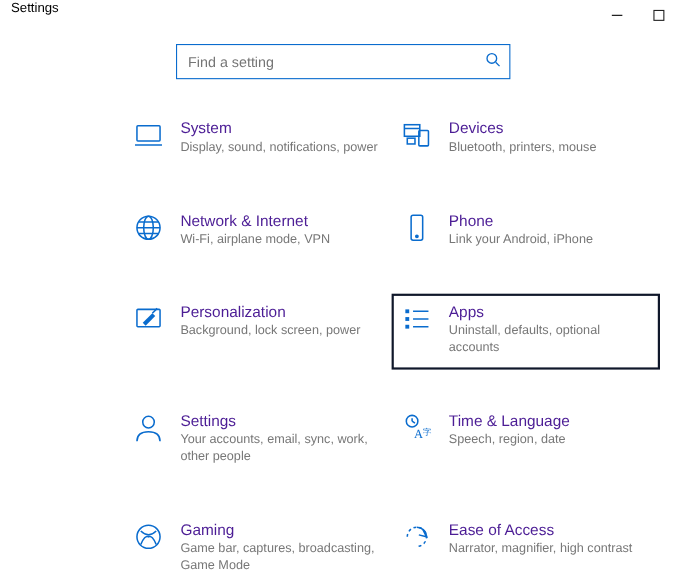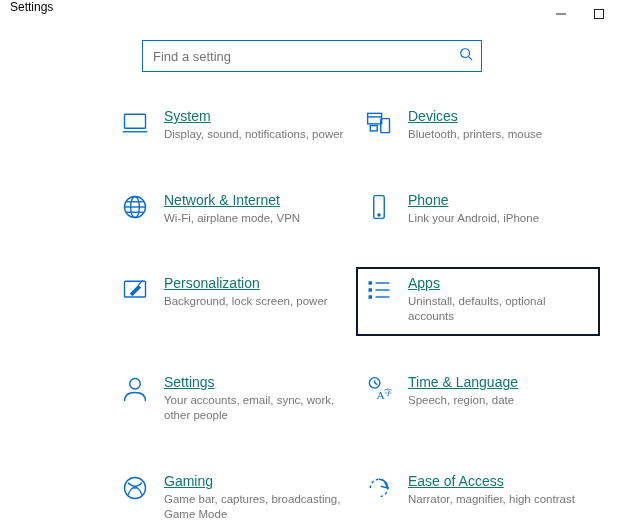--- a/index.html
+++ b/index.html
@@ -22,21 +22,21 @@
   .win-btn {
     width: 34px; height: 24px;
     display:flex; align-items:center; justify-content:center;
     font-size: 12px; color:#222;
   }
   .maxbox {
     width: 10px; height: 10px; border: 1px solid #222;
   }
   .content { padding: 4px 0 0 0; }
   .search-wrap {
-    width: 340px;
+    width: 304px;
     margin: 8px auto 28px auto;
   }
   .search {
     display:flex; align-items:center;
     border: 1px solid #0a6cce;
     height: 32px;
     padding: 0 8px 0 10px;
   }
   .search input {
     flex:1; border:none; outline:none;
@@ -61,21 +61,21 @@
     border: 2px solid #0f172a;
   }
   .cat .icon {
     width: 30px; height: 30px;
     flex: 0 0 30px;
     color: #0a6cce;
     display:flex; align-items:center; justify-content:center;
   }
   .cat .icon svg { width: 28px; height: 28px; stroke:#0a6cce; fill:none; stroke-width:1.6; }
   .cat .txt { padding-top: 0; max-width: 180px; }
-  .cat .lbl { font-size: 14px; color:#0f766e; line-height: 1.2; text-decoration: underline; }
+  .cat .lbl { font-size: 14px; color:#4c1d95; line-height: 1.2; }
   .cat .sub { font-size: 11.5px; color:#777; line-height: 1.3; margin-top:2px; }
 </style>
 </head>
 <body>
 
 <div class="titlebar">
   <div class="title">Settings</div>
   <div class="win-controls">
     <div class="win-btn">
       <svg width="10" height="10">

